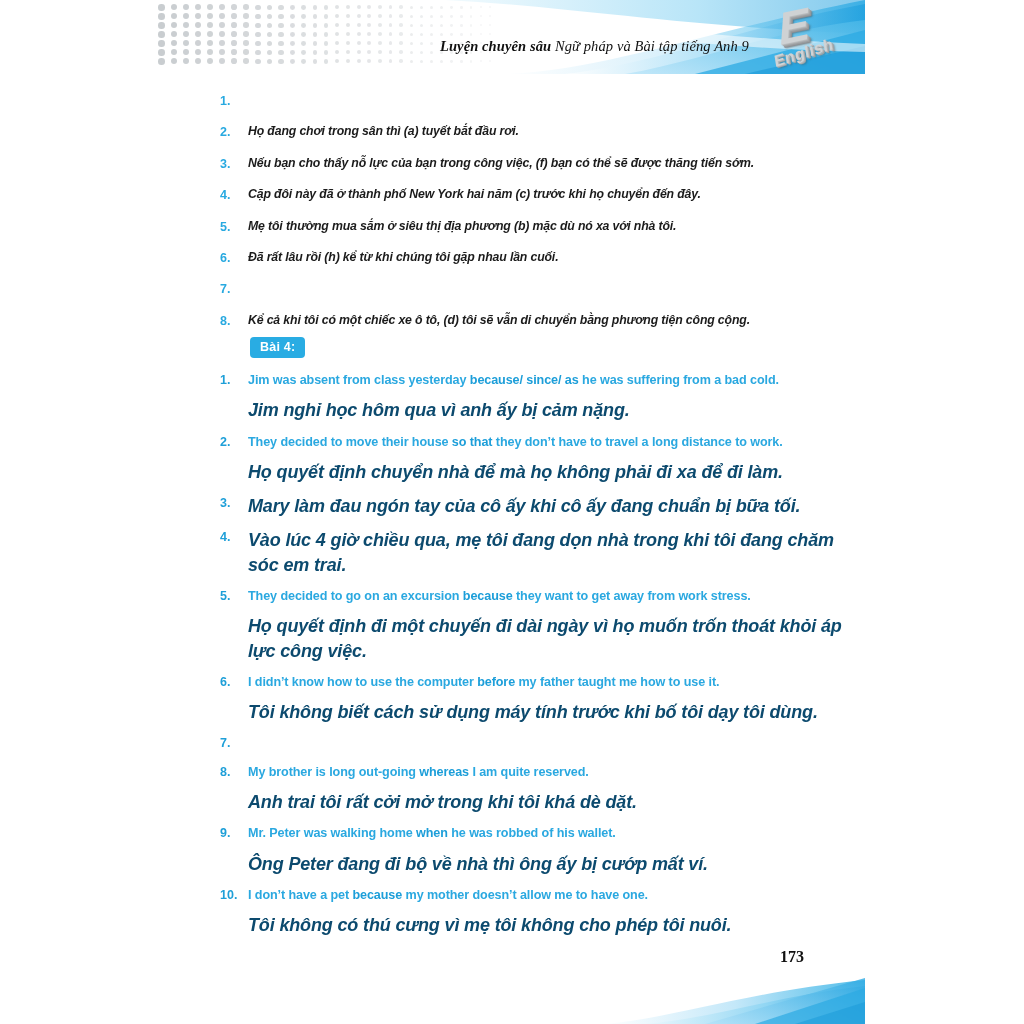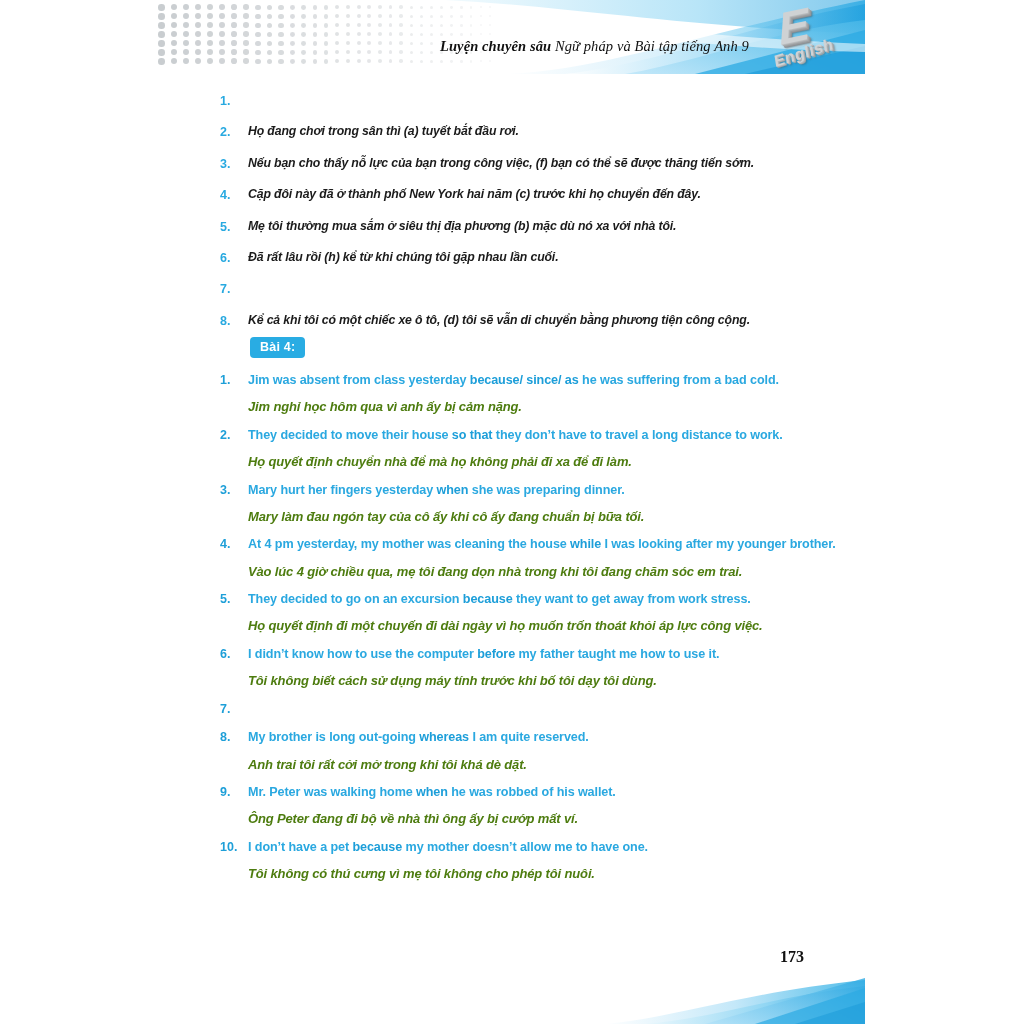--- a/index.html
+++ b/index.html
@@ -208,22 +208,22 @@
     margin-bottom: 9px;
   }
   .en-line b {
     font-weight: bold;
     color: #1c9ed9;
   }
   .vi-sub {
     font-family: "Liberation Sans", sans-serif;
     font-style: italic;
     font-weight: bold;
-    font-size: 13px;
-    color: #4d7c0f;
+    font-size: 18px;
+    color: #0c4a6e;
     line-height: 1.35;
     letter-spacing: -0.15px;
   }
 
   
   .page-number {
     position: absolute;
     left: 780px;
     top: 948px;
     font-family: "Liberation Serif", serif;
@@ -350,28 +350,26 @@
         <div class="ex-row">
           <div class="ex-num">2.</div>
           <div class="ex-body">
             <div class="en-line"><span>They decided to move their house </span><b>so that</b><span> they don’t have to travel a long distance to work.</span></div>
             <div class="vi-sub">Họ quyết định chuyển nhà để mà họ không phải đi xa để đi làm.</div>
           </div>
         </div>
         <div class="ex-row">
           <div class="ex-num">3.</div>
           <div class="ex-body">
-            <div class="en-line"><span>Mary hurt her fingers yesterday </span><b>when</b><span> she was preparing dinner.</span></div>
             <div class="vi-sub">Mary làm đau ngón tay của cô ấy khi cô ấy đang chuẩn bị bữa tối.</div>
           </div>
         </div>
         <div class="ex-row">
           <div class="ex-num">4.</div>
           <div class="ex-body">
-            <div class="en-line"><span>At 4 pm yesterday, my mother was cleaning the house </span><b>while</b><span> I was looking after my younger brother.</span></div>
             <div class="vi-sub">Vào lúc 4 giờ chiều qua, mẹ tôi đang dọn nhà trong khi tôi đang chăm sóc em trai.</div>
           </div>
         </div>
         <div class="ex-row">
           <div class="ex-num">5.</div>
           <div class="ex-body">
             <div class="en-line"><span>They decided to go on an excursion </span><b>because</b><span> they want to get away from work stress.</span></div>
             <div class="vi-sub">Họ quyết định đi một chuyến đi dài ngày vì họ muốn trốn thoát khỏi áp lực công việc.</div>
           </div>
         </div>

